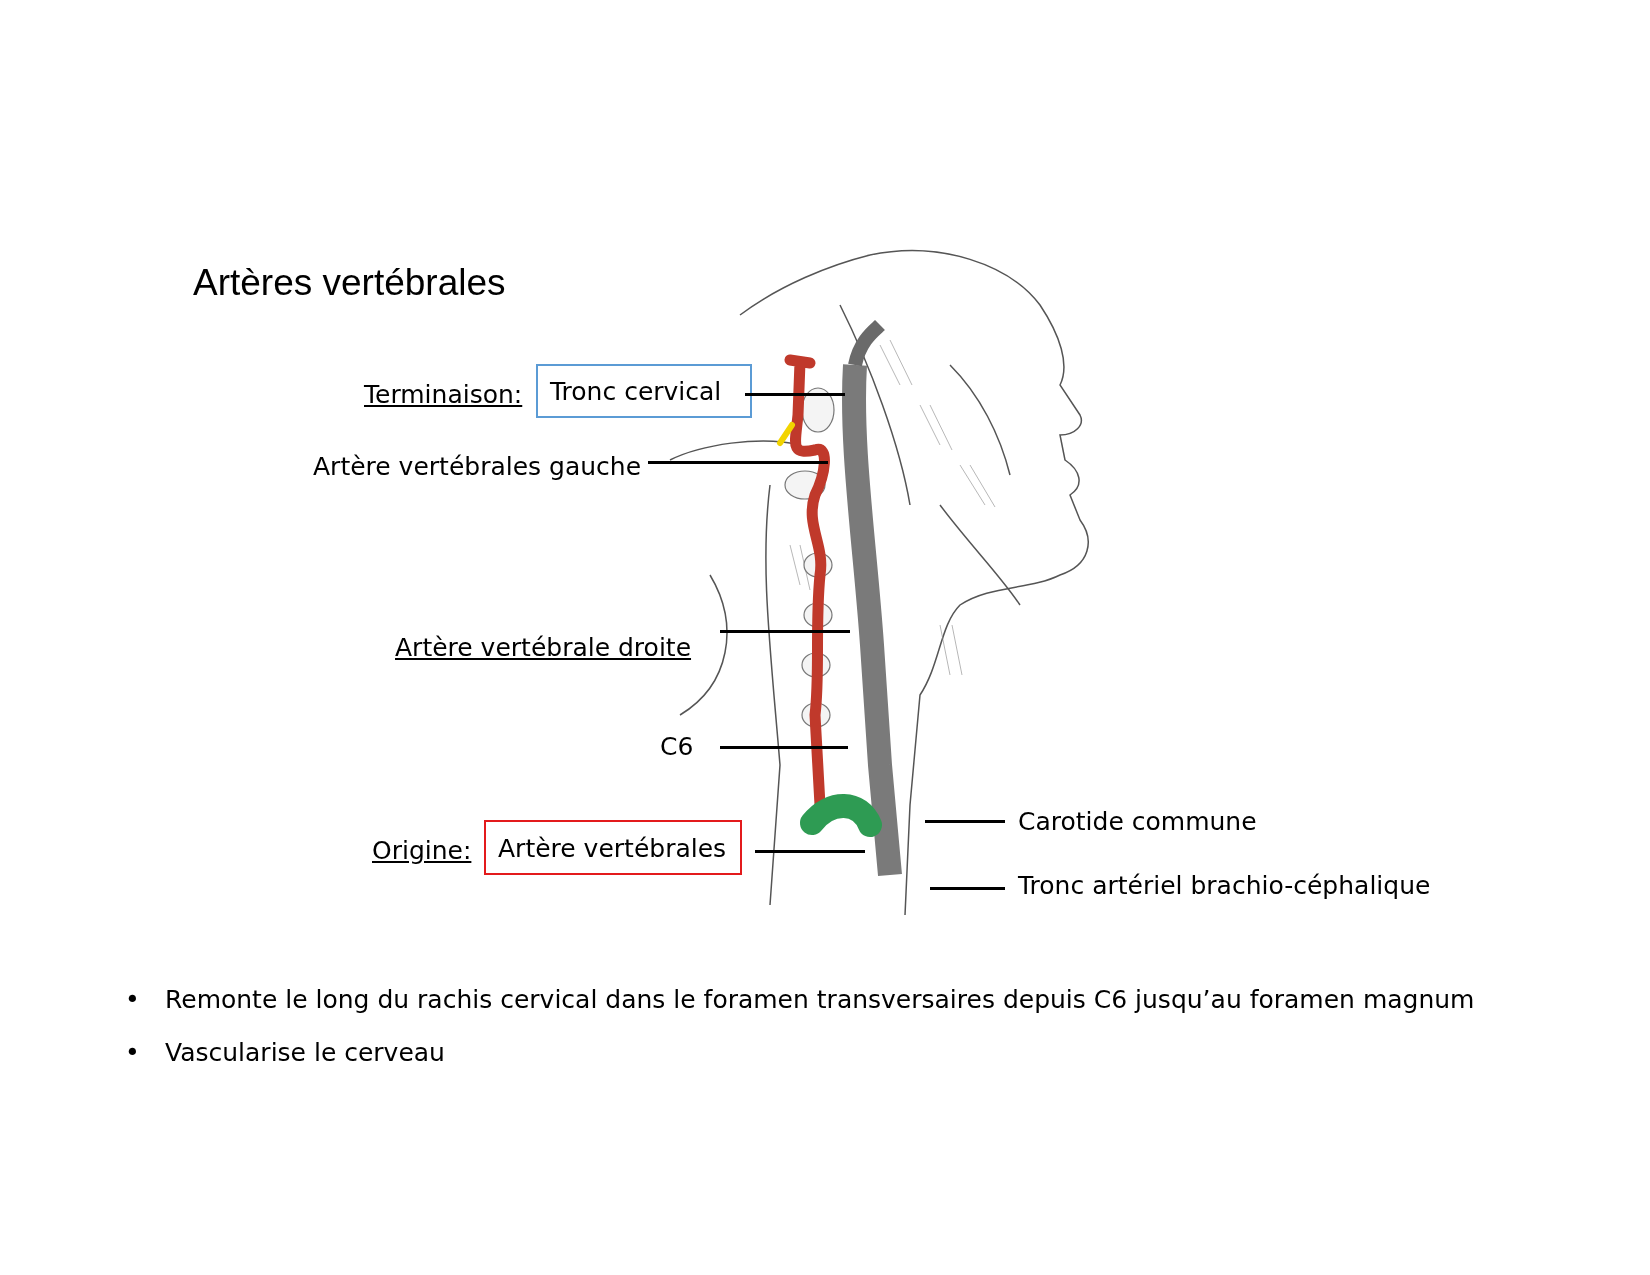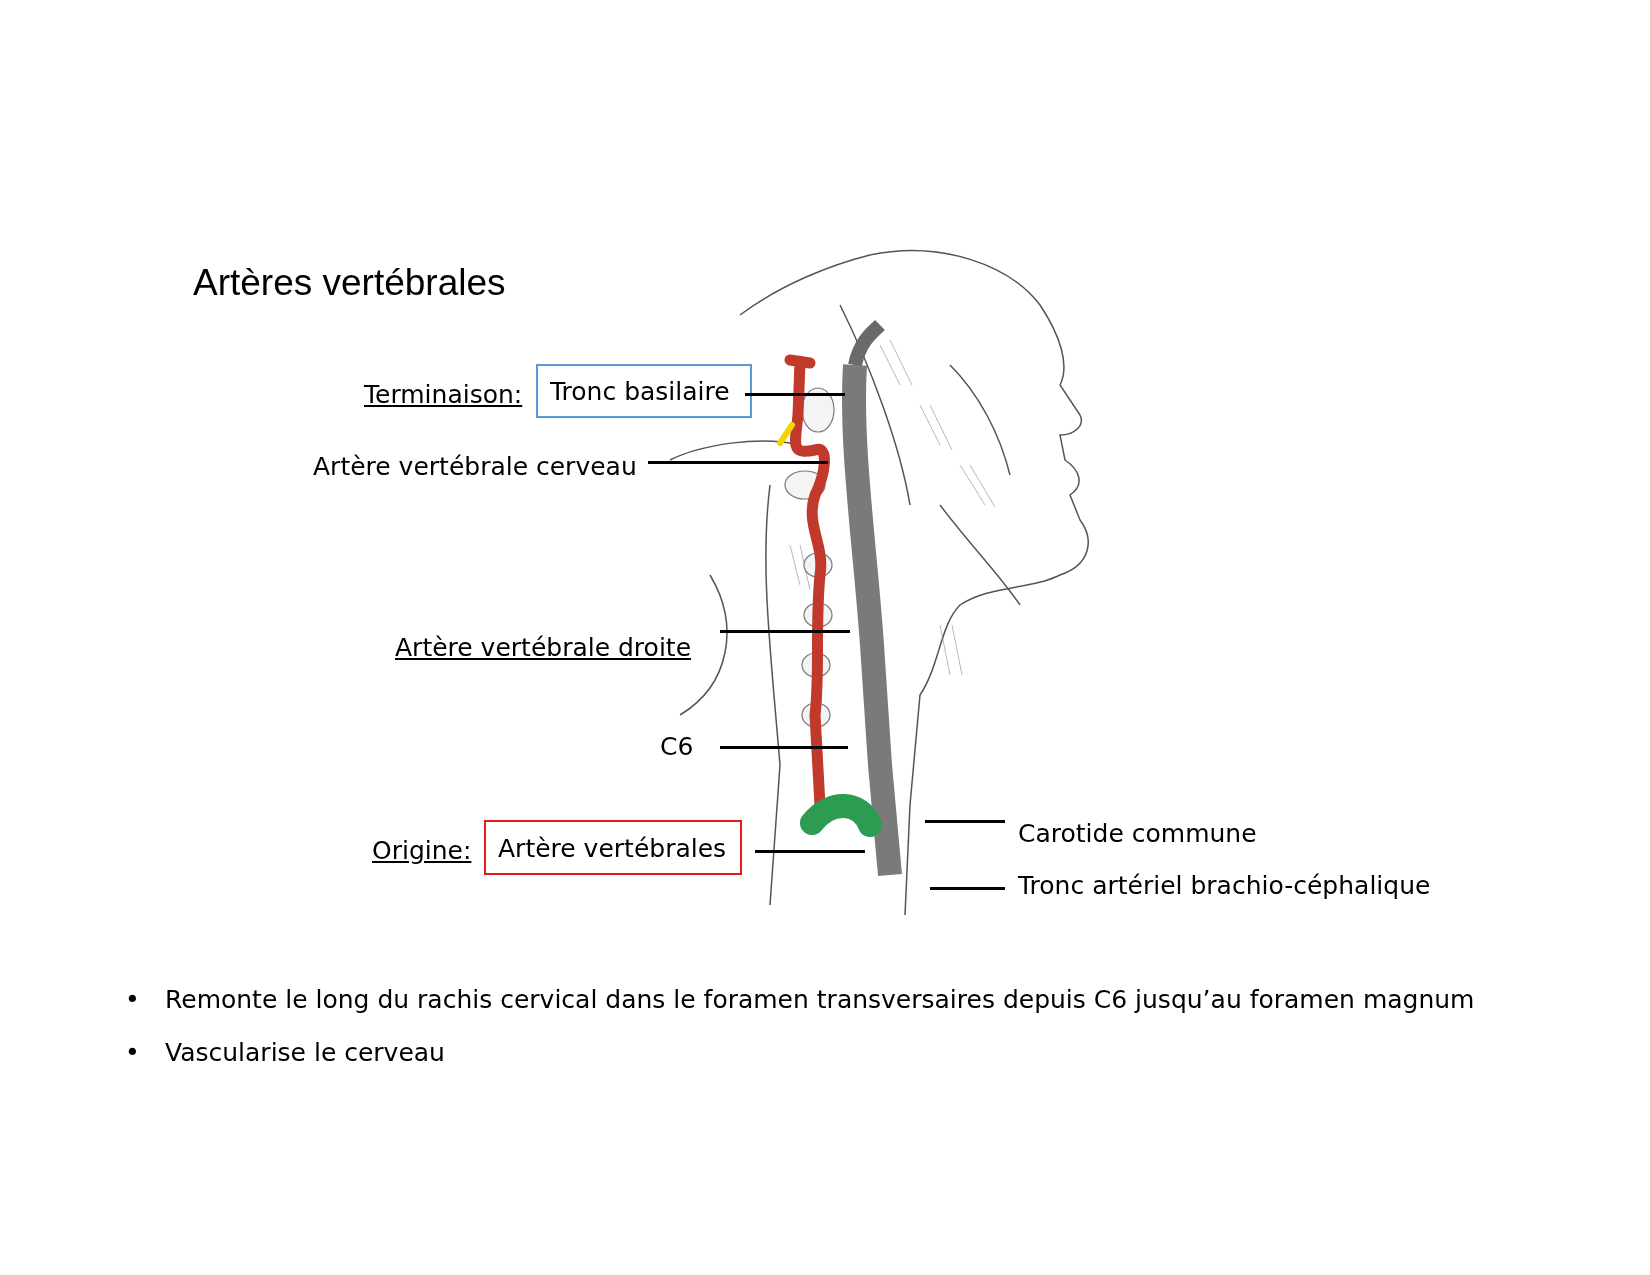--- a/index.html
+++ b/index.html
@@ -59,38 +59,38 @@
 
   <path d="M150 115 L170 118 M160 117 L158 170 C155 200 150 210 175 205 C190 200 185 230 175 250 C165 280 185 300 180 330 C175 380 180 430 175 470 L180 560 L190 565" stroke="#c0392b" stroke-width="11" fill="none" stroke-linecap="round"></path>
 
   <path d="M140 198 L152 180" stroke="#f2d400" stroke-width="6" stroke-linecap="round"></path>
 
   <path d="M172 578 C190 555 220 555 230 580" stroke="#2e9b53" stroke-width="24" fill="none" stroke-linecap="round"></path>
 </svg>
 
 <div class="lbl u" style="left:364px; top:380px;">Terminaison:</div>
 <div class="box" style="left:536px; top:364px; width:216px; height:54px; border-color:#5b9bd5;"></div>
-<div class="lbl" style="left:550px; top:377px;">Tronc basilaire</div>
+<div class="lbl" style="left:550px; top:377px;">Tronc cervical</div>
 <div class="ln" style="left:745px; top:393px; width:100px;"></div>
 
-<div class="lbl" style="left:313px; top:452px;">Artère vertébrale cerveau</div>
+<div class="lbl" style="left:313px; top:452px;">Artère vertébrales gauche</div>
 <div class="ln" style="left:648px; top:461px; width:180px;"></div>
 
 <div class="lbl" style="left:395px; top:633px;text-decoration:underline;">Artère vertébrale droite</div>
 <div class="ln" style="left:720px; top:630px; width:130px;"></div>
 
 <div class="lbl" style="left:660px; top:732px;">C6</div>
 <div class="ln" style="left:720px; top:746px; width:128px;"></div>
 
 <div class="lbl u" style="left:372px; top:836px;">Origine:</div>
 <div class="box" style="left:484px; top:820px; width:258px; height:55px; border-color:#e31a1c;"></div>
 <div class="lbl" style="left:498px; top:834px;">Artère vertébrales</div>
 <div class="ln" style="left:755px; top:850px; width:110px;"></div>
 
-<div class="lbl" style="left:1018px; top:807px;margin-top:12px;">Carotide commune</div>
+<div class="lbl" style="left:1018px; top:807px;">Carotide commune</div>
 <div class="ln" style="left:925px; top:820px; width:80px;"></div>
 
 <div class="lbl" style="left:1018px; top:871px;">Tronc artériel brachio-céphalique</div>
 <div class="ln" style="left:930px; top:887px; width:75px;"></div>
 
 <div class="bullets">
   <div class="item">
     <span class="dot">•</span>
     <span>Remonte le long du rachis cervical dans le foramen transversaires depuis C6 jusqu’au foramen magnum</span>
   </div>

